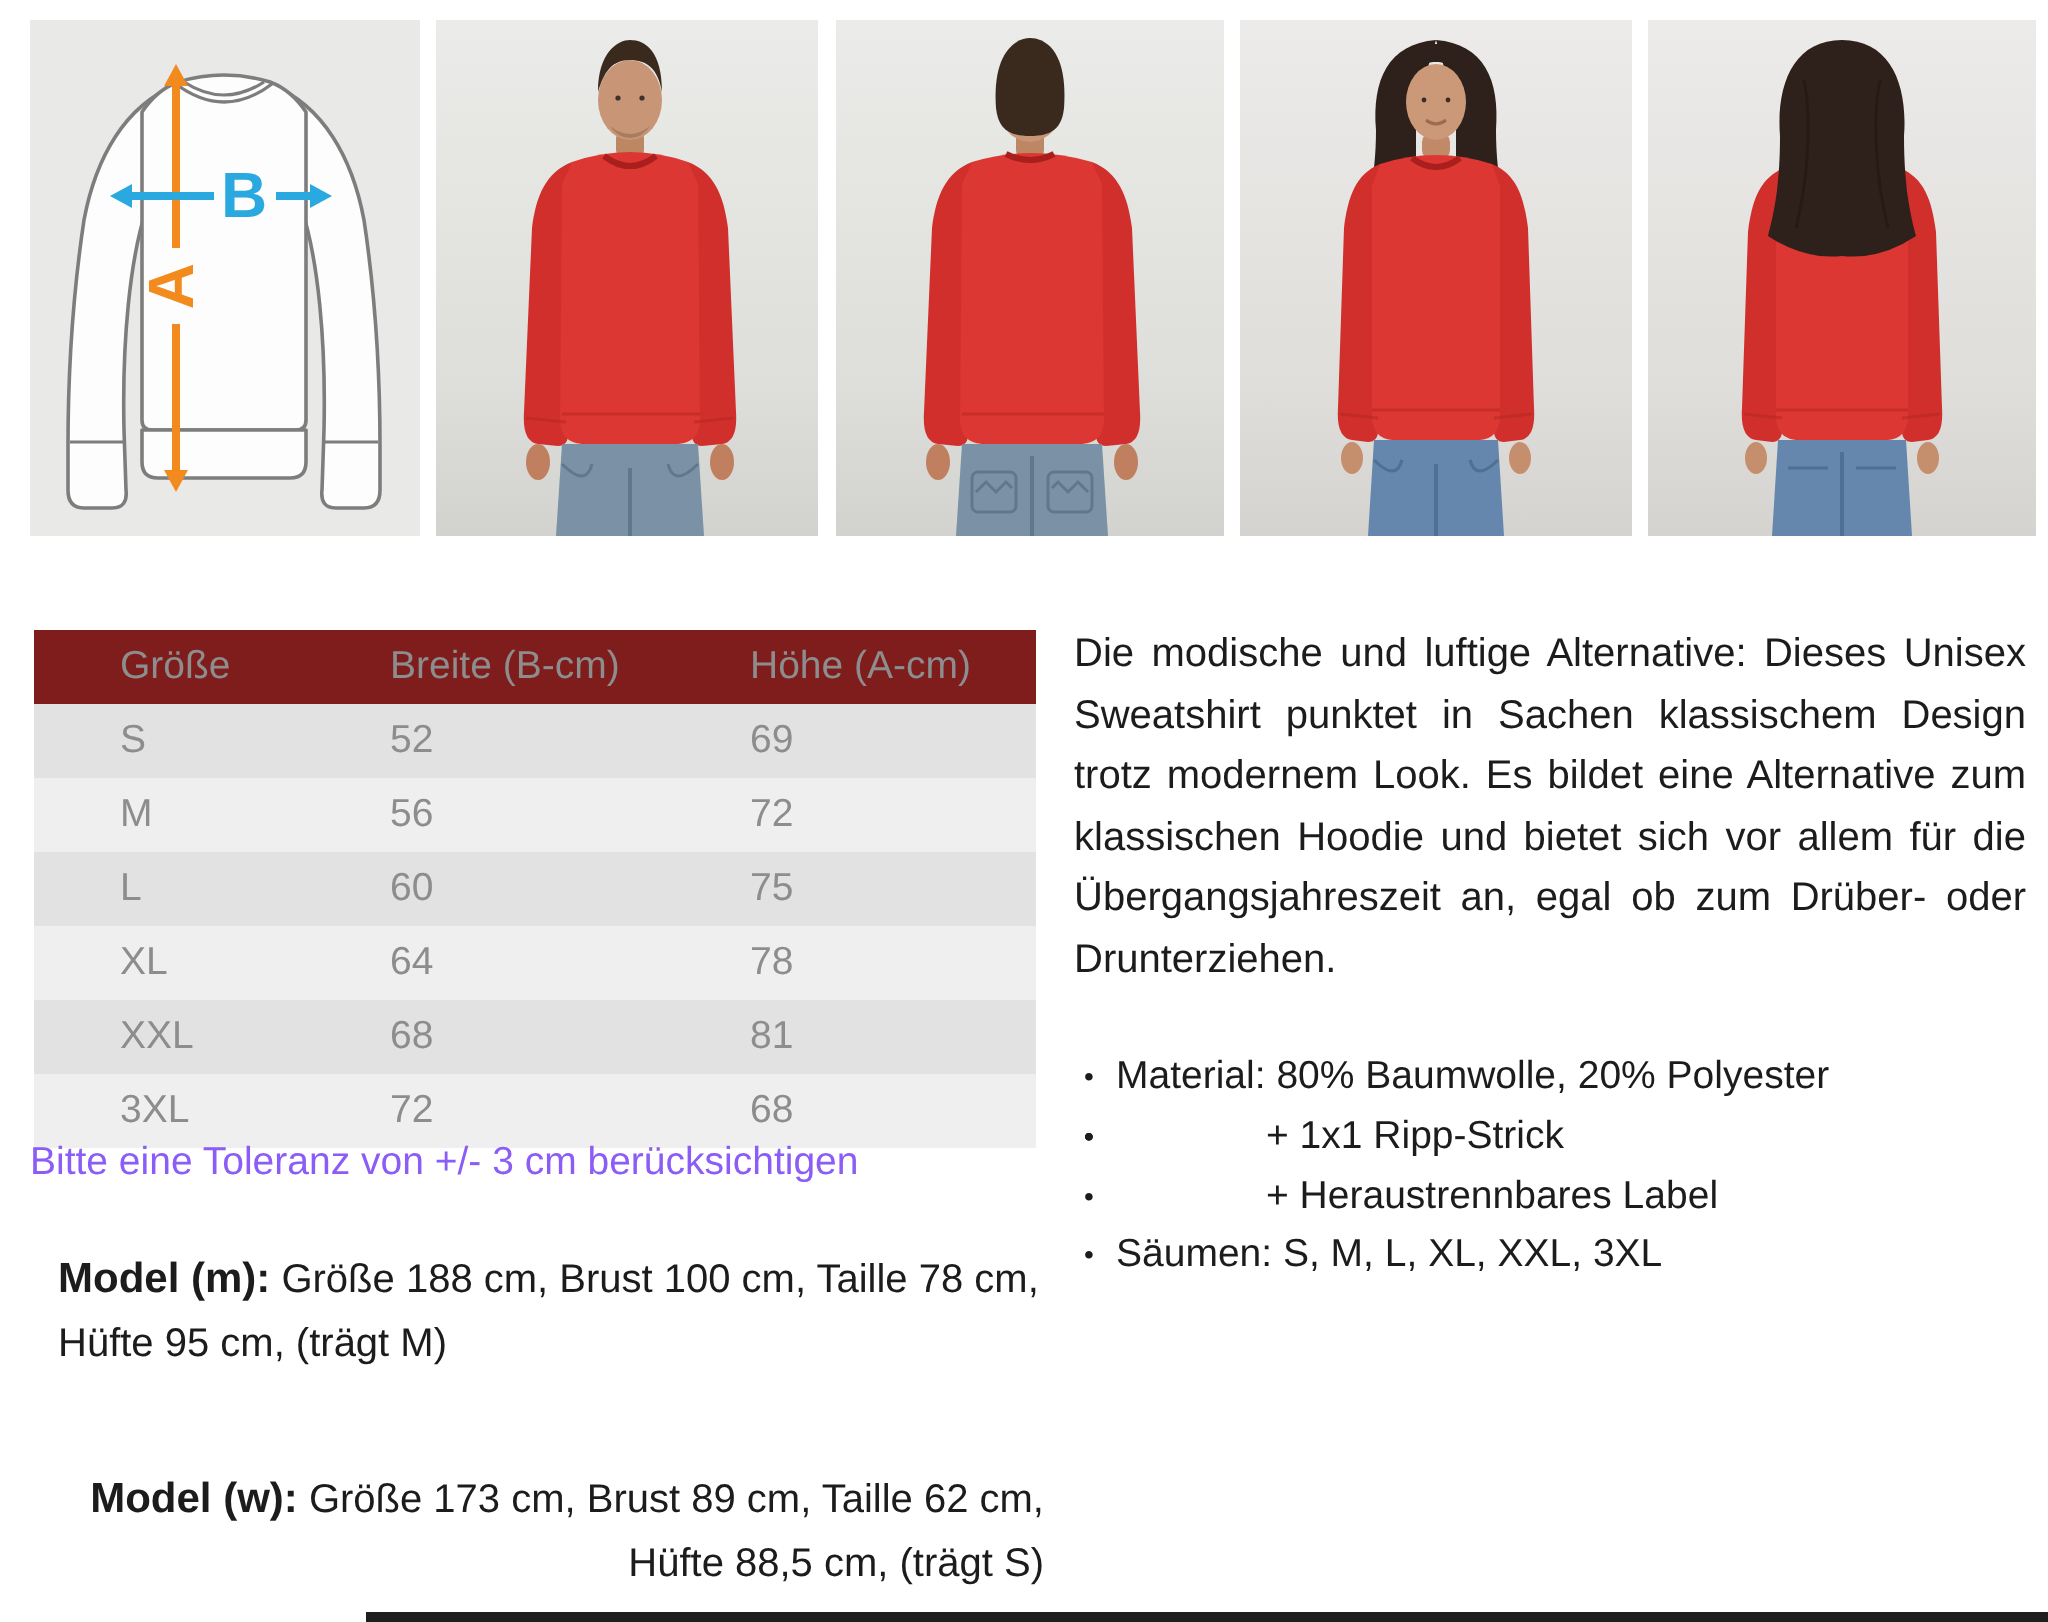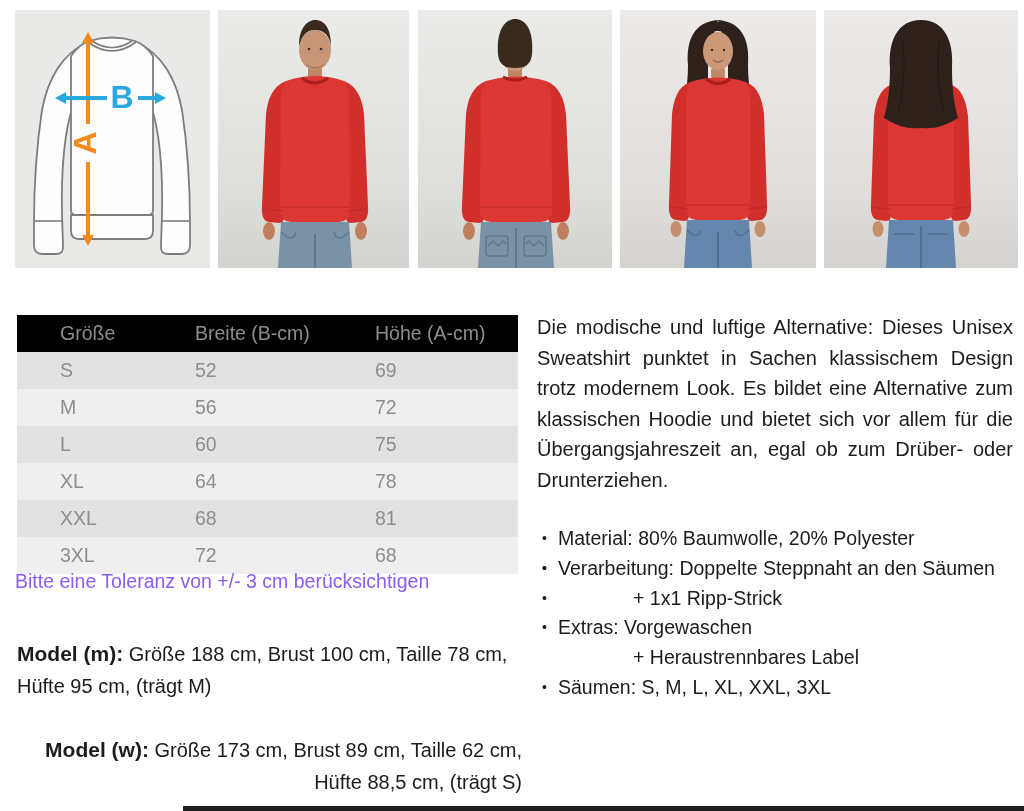--- a/index.html
+++ b/index.html
@@ -11,29 +11,29 @@
   .panel svg { display:block; width:100%; height:100%; }
 
   
   #size-table { position:absolute; left:17px; top:315px; width:501px;
                 border-collapse:collapse; font-size:19.5px; color:#8d8d8d; }
   #size-table th, #size-table td { font-weight:normal; text-align:left; height:37px;
                 vertical-align:middle; white-space:nowrap; }
   #size-table th:nth-child(1), #size-table td:nth-child(1){ padding-left:43px; width:161px; }
   #size-table th:nth-child(2), #size-table td:nth-child(2){ padding-left:17px; width:180px; }
   #size-table th:nth-child(3), #size-table td:nth-child(3){ padding-left:17px; }
-  #size-table thead tr { background:#000000; }
+  #size-table thead tr { background:#7f1d1d; }
   #size-table tbody tr:nth-child(odd)  { background:#e2e2e2; }
   #size-table tbody tr:nth-child(even) { background:#efefef; }
 
   .note { position:absolute; left:15px; top:570px; font-size:19.5px; color:#8b5cf6; }
 
   .model-block { position:absolute; left:17px; width:505px; font-size:20px; line-height:1.55; }
   .model-block b { font-size:21px; font-weight:bold; }
-  #model-m { top:638px; }
+  #model-m { top:624px;margin-left:12px; }
   #model-w { top:734px;text-align:right; }
 
   
   #description { position:absolute; left:537px; top:312px; width:476px;
                  font-size:20px; line-height:1.53; text-align:justify; }
   #features { position:absolute; left:540px; top:524px; width:476px; list-style:none;
               font-size:19.5px; }
   #features li { position:relative; padding-left:18px; line-height:29.8px; }
   #features li .dot { position:absolute; left:2px; top:0; font-size:14px; color:#1c1c1c; }
   #features li .cont { padding-left:75px; line-height:29.8px; }
@@ -255,19 +255,19 @@
 <div class="note">Bitte eine Toleranz von +/- 3 cm berücksichtigen</div>
 
 <div class="model-block" id="model-m"><b>Model (m):</b><span> Größe 188 cm, Brust 100 cm, Taille 78 cm, Hüfte 95 cm, (trägt M)</span></div>
 
 <div class="model-block" id="model-w"><b>Model (w):</b><span> Größe 173 cm, Brust 89 cm, Taille 62 cm, Hüfte 88,5 cm, (trägt S)</span></div>
 
 <div id="description">Die modische und luftige Alternative: Dieses Unisex Sweatshirt punktet in Sachen klassischem Design trotz modernem Look. Es bildet eine Alternative zum klassischen Hoodie und bietet sich vor allem für die Übergangsjahreszeit an, egal ob zum Drüber- oder Drunterziehen.</div>
 <ul id="features">
     <li><span class="dot">•</span><span>Material: 80% Baumwolle, 20% Polyester</span></li>
     <li><span class="dot">•</span></li>
-    <li><span class="dot">•</span><span>Verarbeitung: Doppelte Steppnaht an den Säumen</span></li>
+    <li><span class="dot">•</span></li>
     <li><span class="dot">•</span><div class="cont">+ 1x1 Ripp-Strick</div></li>
-    <li><span class="dot">•</span><span>Extras: Vorgewaschen</span><div class="cont">+ Heraustrennbares Label</div></li>
+    <li><span class="dot">•</span><div class="cont">+ Heraustrennbares Label</div></li>
     <li><span class="dot">•</span><span>Säumen:  S, M, L, XL, XXL, 3XL</span></li>
   </ul>
 
 <div id="bottom-divider"></div>
 
 </body></html>

